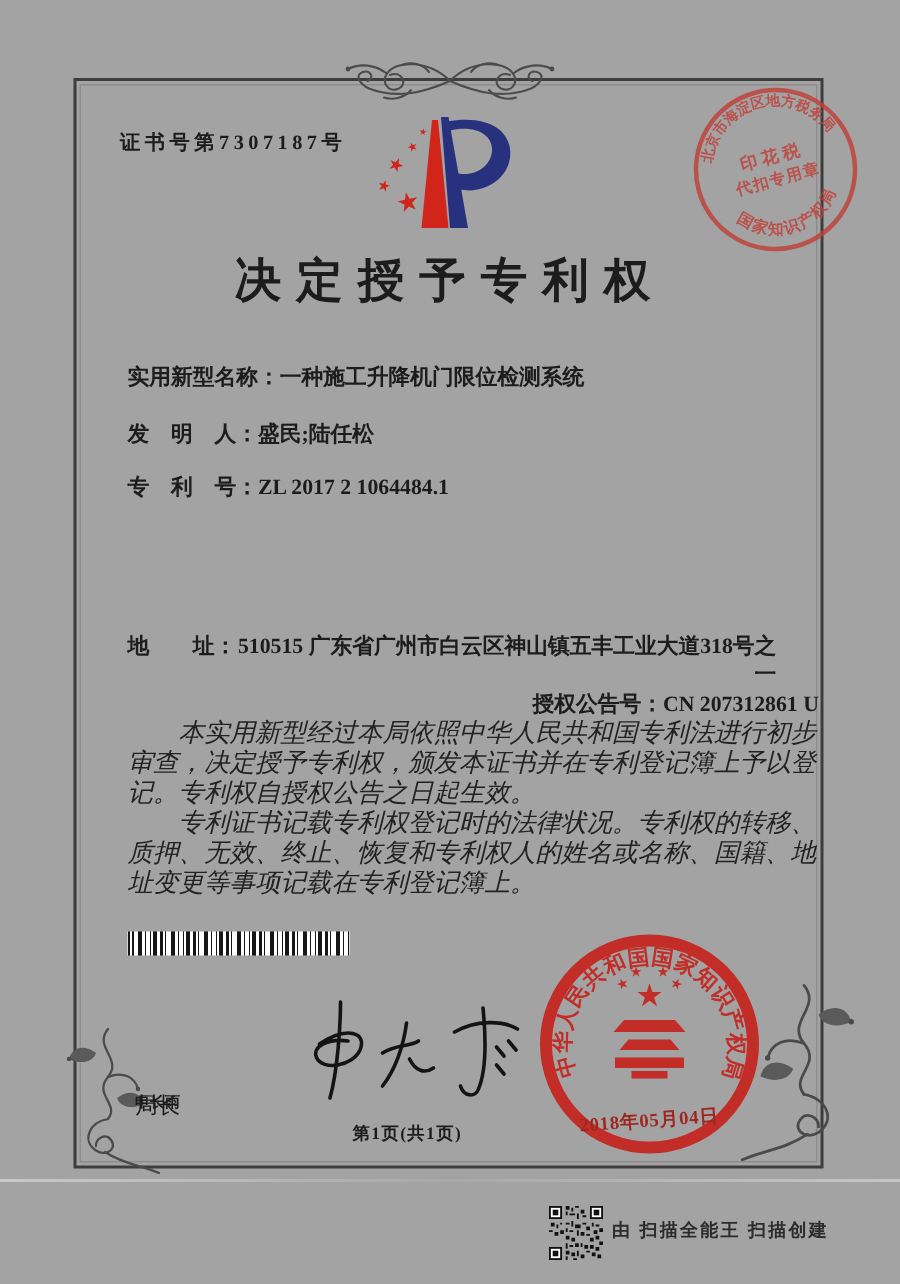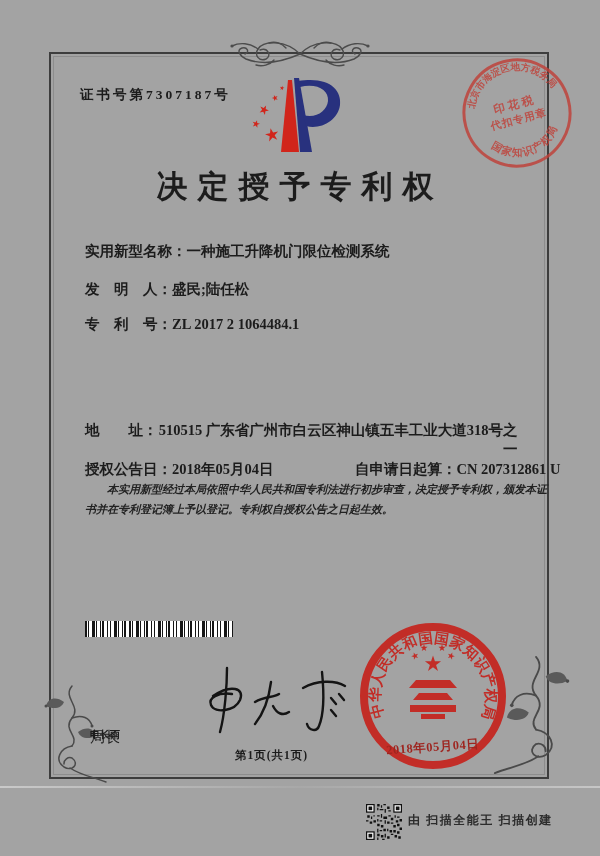--- a/index.html
+++ b/index.html
@@ -19,22 +19,22 @@
   .corner-stamp{position:absolute;left:454px;top:50px;z-index:5;}
   
   .title{position:absolute;left:0;top:166px;width:100%;text-align:center;
          font-size:31px;font-weight:bold;letter-spacing:10px;z-index:4;}
   .frow{position:absolute;left:85px;font-size:14.5px;font-weight:bold;white-space:nowrap;z-index:4;}
   .frow .flabel{display:inline-block;}
   .addr-wrap{display:inline-block;white-space:normal;width:360px;vertical-align:top;}
   .addr-line2{display:block;margin-left:-2px;}
   .grant-group2{position:absolute;left:270px;top:0;}
   
-  .body-text{position:absolute;left:85px;top:479px;width:462px;font-size:11px;
-             line-height:20px;font-style:italic;font-weight:700;color:#222;z-index:4;}
+  .body-text{position:absolute;left:85px;top:479px;width:462px;font-size:17px;
+             line-height:20px;font-style:italic;font-weight:400;color:#222;z-index:4;}
   .body-text p{margin:0;text-indent:2em;}
   
   .barcode{position:absolute;left:85px;top:621px;width:148px;height:16px;z-index:4;
     background:repeating-linear-gradient(90deg,#161616 0 1.5px,#fff 1.5px 3px,#161616 3px 4px,
       #fff 4px 7px,#161616 7px 10px,#fff 10px 11.5px,#161616 11.5px 12.5px,#fff 12.5px 15px,
       #161616 15px 16px,#fff 16px 17px,#161616 17px 19.5px,#fff 19.5px 22px);}
   
   .sig-title{position:absolute;left:90px;top:728px;font-size:15px;font-weight:normal;z-index:4;}
   .sig-name{position:absolute;left:90px;top:728px;font-size:10px;font-weight:bold;z-index:4;}
   .signature{position:absolute;left:185px;top:658px;z-index:4;}
@@ -141,30 +141,28 @@
   <div class="frow" style="top:280px;">
     <span class="flabel">发　明　人：</span><span>盛民;陆任松</span>
   </div>
   <div class="frow" style="top:315px;">
     <span class="flabel">专　利　号：</span><span>ZL 2017 2 1064484.1</span>
   </div>
   <div class="frow" style="top:421px;text-align:right;">
     <span class="flabel">地　　址：</span><span class="addr-wrap"><span>510515 广东省广州市白云区神山镇五丰工业大道318号之</span><span class="addr-line2">一</span></span>
   </div>
   <div class="frow" style="top:460px;width:460px;">
-    <span>
-      <span class="flabel">授权公告日：</span><span>2018年05月04日</span>
-    </span>
     <span class="grant-group2">
-      <span class="flabel">自申请日起算：</span><span>CN 207312861 U</span>
+      <span class="flabel">授权公告号：</span><span>CN 207312861 U</span>
     </span>
   </div>
 
   <div class="body-text">
     <p>本实用新型经过本局依照中华人民共和国专利法进行初步审查，决定授予专利权，颁发本证书并在专利登记簿上予以登记。专利权自授权公告之日起生效。</p>
+    <p>专利证书记载专利权登记时的法律状况。专利权的转移、质押、无效、终止、恢复和专利权人的姓名或名称、国籍、地址变更等事项记载在专利登记簿上。</p>
   </div>
 
   <div class="barcode"></div>
 
   <div class="sig-title">局长</div>
   <div class="sig-name">申长雨</div>
 
   <svg class="signature" width="175" height="85" viewBox="0 0 175 85">
     <g stroke="#141414" stroke-width="2.4" fill="none" stroke-linecap="round" stroke-linejoin="round">
       <path d="M28,38 C46,26 60,30 55,42 C50,53 30,56 26,47 C23,40 33,34 47,36"></path>

